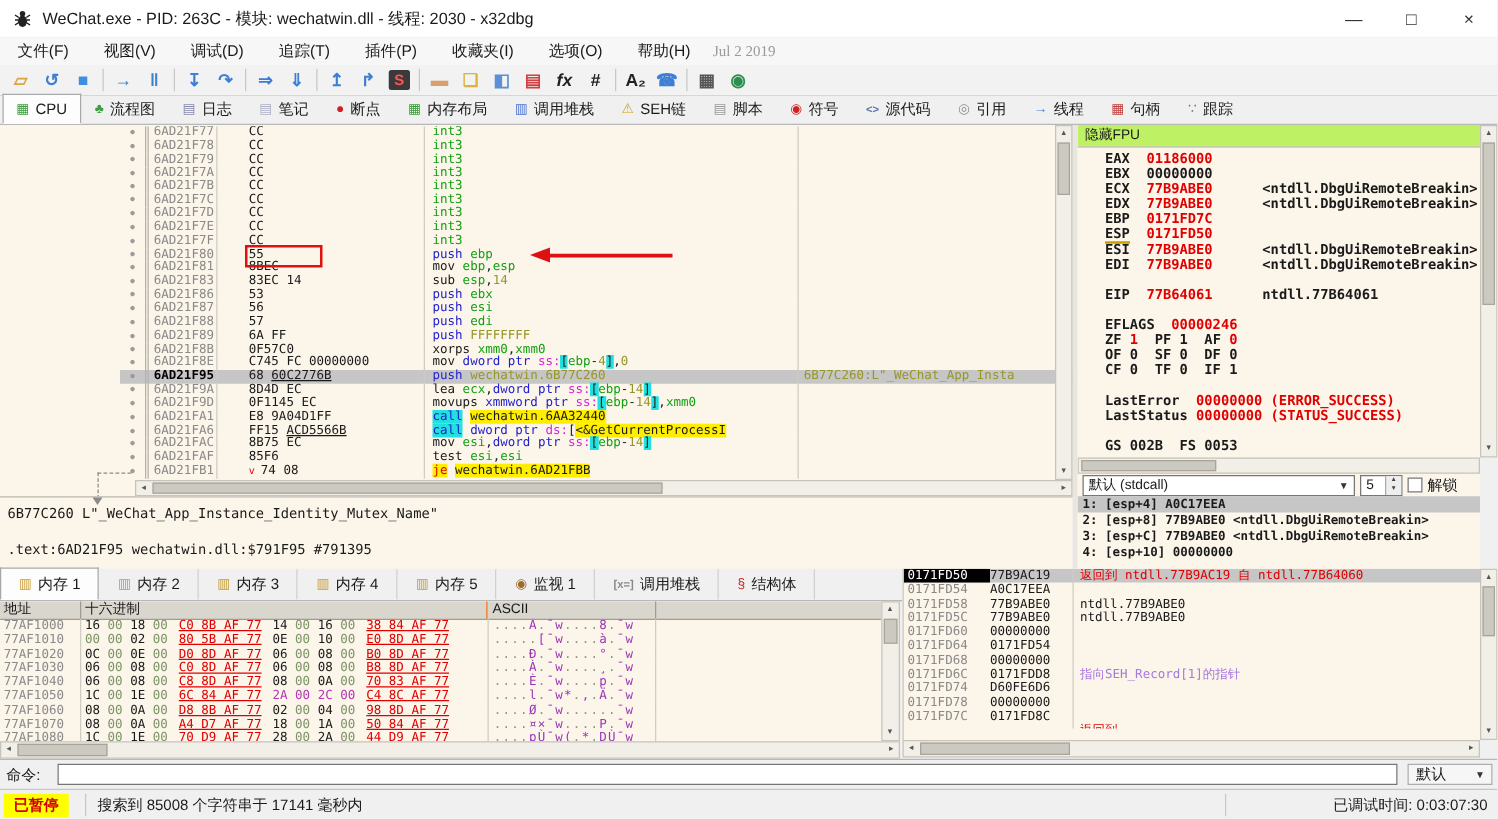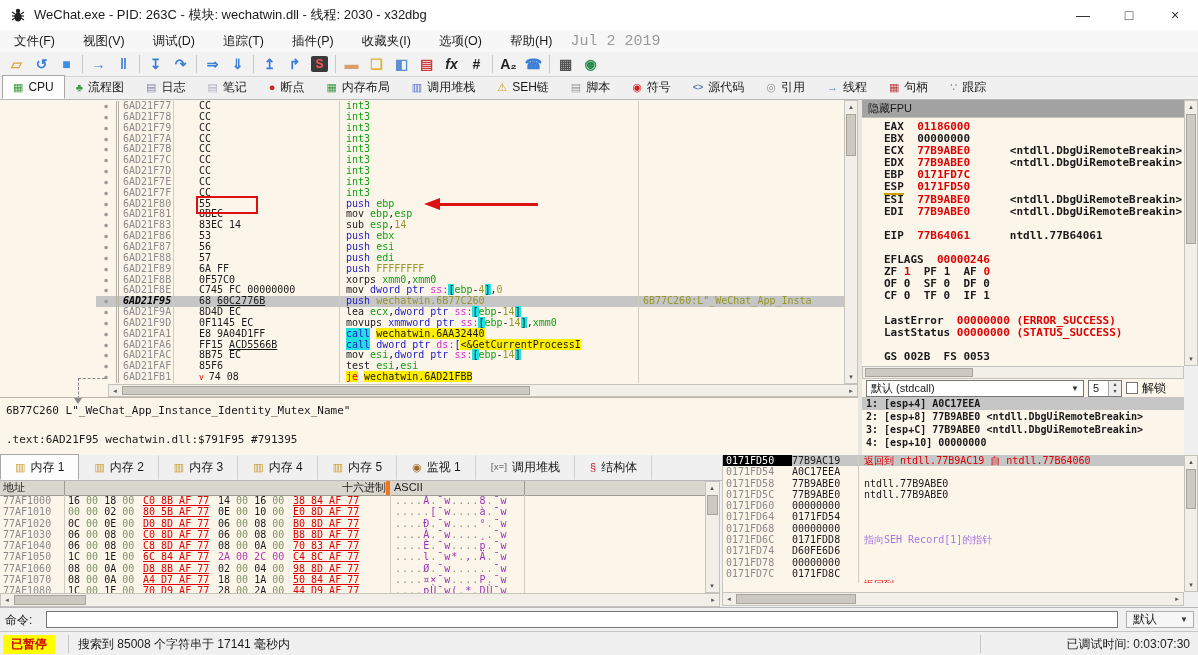--- a/index.html
+++ b/index.html
@@ -7,21 +7,21 @@
        font-family:"Liberation Sans",sans-serif;color:#1a1a1a;}
   .abs{position:absolute;}
   
   #titlebar{left:0;top:0;width:1198px;height:30px;background:#ffffff;border-bottom:1px solid #dcdcdc;}
   #appicon{position:absolute;left:10px;top:7px;}
   #titletext{position:absolute;left:34px;top:0;line-height:30px;font-size:13px;}
   .winctl{position:absolute;top:0;width:46px;height:30px;line-height:30px;text-align:center;font-size:14px;color:#333;}
   #btn-min{right:92px}#btn-max{right:46px}#btn-close{right:0}
   #menubar{left:0;top:30px;width:1198px;height:22px;background:#f7f7f7;white-space:nowrap;}
   .mitem{display:inline-block;padding:0 14px;line-height:22px;font-size:12.5px;}
-  #menudate{display:inline-block;margin-left:4px;line-height:22px;font-size:15px;color:#9a9a9a;font-family:Liberation Mono, monospace;}
+  #menudate{display:inline-block;margin-left:4px;line-height:22px;font-size:12px;color:#9a9a9a;font-family:Liberation Serif, serif;}
   #toolbar{left:0;top:52px;width:1198px;height:25px;background:#f2f2f2;border-bottom:1px solid #d6d6d6;
            display:flex;align-items:center;padding-left:4px;box-sizing:border-box;}
   .tbtn{width:25px;height:22px;display:flex;align-items:center;justify-content:center;font-size:14px;font-weight:bold;background:transparent;border:none;padding:0;}
   .tbtn .bg{display:inline-block;padding:0 4px;border-radius:2px;font-size:12px;line-height:16px;}
   .tsep{width:1px;height:18px;background:#c8c8c8;margin:0 3px;}
   #tabbar{left:0;top:77px;width:1198px;height:23px;background:#f0f0f0;border-bottom:1px solid #b8b8b8;display:flex;align-items:flex-end;padding-left:2px;box-sizing:border-box;}
   .tab{height:21px;display:flex;align-items:center;gap:5px;padding:0 10px;font-size:12px;border:1px solid transparent;}
   .tab.active{background:#fdfdfd;border:1px solid #a8a8a8;border-bottom-color:#fdfdfd;height:22px;}
   .tico{font-size:11px;line-height:11px;}
   .tico.txt{font-size:9px;font-weight:bold;}
@@ -30,21 +30,21 @@
   #disasm{left:0;top:100px;width:858px;height:297px;border-right:1px solid #c9c6bd;overflow:visible;}
   #drows{position:absolute;left:0;top:1px;width:858px;height:283px;overflow:hidden;}
   .drow{display:flex;height:10.85px;line-height:10.9px;font-family:"DejaVu Sans Mono",monospace;font-size:10px;white-space:pre;}
   .dgut{width:96px;flex:none;}
   .dbul{width:20px;flex:none;text-align:center;color:#9a9a9a;font-size:6px;}
   .daddr{flex:none;width:50px;padding-left:4px;border-left:3px double #b4b1a8;border-right:1px solid #cfccc3;color:#8a8a8a;}
   .dbytes{flex:none;width:140px;padding-left:25px;border-right:1px solid #cfccc3;}
   .dinstr{flex:none;width:292px;padding-left:6px;border-right:1px solid #cfccc3;}
   .dcmt{flex:1;padding-left:4px;overflow:hidden;}
   .drow.sel{background:linear-gradient(to right,transparent 96px,#c6c6c6 96px);}
-  .drow.sel .daddr{color:#000;font-weight:bold;font-style:italic;}
+  .drow.sel .daddr{color:#000;font-weight:bold;}
   .t-b{color:#2222cc}.t-g{color:#12a012}.t-n{color:#96962a}.t-sg{color:#d428d4}
   .t-cy{background:#20e0e0}.t-yl{background:#ffee00;color:#1a1a1a}
   .t-cb{color:#1c1ccc;background:#20e0e0}.t-jy{color:#e00000;background:#ffee00}
   .t-u{text-decoration:underline}.t-rj{color:#e00000;font-size:8px}
   .t-r{color:#e00000}.t-u2{border-bottom:2px solid #c8a000}
   
   #redbox{left:196px;top:96px;width:58px;height:14px;border:2px solid #e01010;z-index:6;}
   #arrowline{left:440px;top:102.5px;width:98px;height:3px;background:#dd1111;z-index:6;}
   #arrowhead{left:424px;top:98px;width:0;height:0;border-top:6px solid transparent;border-bottom:6px solid transparent;border-right:16px solid #dd1111;z-index:6;}
   #jd-h{left:78px;top:277.5px;width:27px;height:0;border-top:1px dashed #8a8a8a;}
@@ -53,21 +53,21 @@
   
   .sb{position:absolute;background:#f1efe8;border:1px solid #c6c3ba;box-sizing:border-box;z-index:5;}
   .sba{position:absolute;font-size:7px;color:#555;width:12px;height:12px;text-align:center;line-height:12px;}
   .sbt{position:absolute;background:#ccc9c0;border:1px solid #a8a49a;box-sizing:border-box;}
   .sbv .sbt{left:1px;right:1px;}
   .sbh .sbt{top:1px;bottom:1px;}
   .sbh .sba.rt{right:0;}
   
   #regdivider{left:858px;top:100px;width:4px;height:355px;background:#e8e6df;}
   #regpanel{left:862px;top:100px;width:322px;height:355px;overflow:hidden;}
-  #reghdr{height:17px;line-height:17px;background:#a3a3a3;border-bottom:1px solid #c6c3ba;font-size:11px;padding-left:6px;}
+  #reghdr{height:17px;line-height:17px;background:#bef264;border-bottom:1px solid #c6c3ba;font-size:11px;padding-left:6px;}
   #reglines{position:absolute;left:0;top:17px;width:322px;padding-top:4px;font-family:"DejaVu Sans Mono",monospace;font-size:11px;font-weight:600;white-space:pre;}
   .rline{height:12.1px;line-height:12.1px;padding-left:22px;}
   #convrow{position:absolute;left:0;top:279px;width:322px;height:18px;display:flex;align-items:center;gap:4px;padding-left:4px;box-sizing:border-box;}
   #convbox{width:218px;height:17px;background:#fff;border:1px solid #767676;font-size:11px;line-height:15px;padding:0 4px;box-sizing:border-box;position:relative;}
   #convbox .car{position:absolute;right:4px;top:0;font-size:8px;color:#333;line-height:15px;}
   #spin{width:34px;height:17px;background:#fff;border:1px solid #767676;box-sizing:border-box;position:relative;font-size:11px;line-height:15px;padding-left:4px;}
   #spin .ud{position:absolute;right:0;top:0;width:12px;height:15px;border-left:1px solid #aaa;font-size:6px;line-height:7px;text-align:center;color:#444;background:#eee;}
   #chk{width:12px;height:12px;background:#fff;border:1px solid #767676;box-sizing:border-box;}
   #chklabel{font-size:12px;}
   #argrows{position:absolute;left:0;top:297px;width:322px;font-family:"DejaVu Sans Mono",monospace;font-size:10px;font-weight:600;white-space:pre;}
@@ -78,21 +78,21 @@
   #infoline1{position:absolute;left:6px;top:6px;}
   #infoline2{position:absolute;left:6px;top:35px;}
   
   #btabs{left:0;top:455px;width:722px;height:26px;background:#f0f0f0;border-bottom:1px solid #b8b8b8;display:flex;align-items:flex-end;box-sizing:border-box;}
   .btab{height:23px;display:flex;align-items:center;gap:5px;padding:0 14px;font-size:12px;border:1px solid transparent;border-right:1px solid #d0d0d0;}
   .btab.active{background:#fdfdfd;border:1px solid #a8a8a8;border-bottom-color:#fdfdfd;height:24px;}
   
   #dump{left:0;top:481px;width:705px;height:112px;overflow:hidden;}
   #dumphdr{display:flex;height:14px;background:#d9d6cd;border-bottom:1px solid #9f9c94;font-size:11px;line-height:13px;}
   #dumphdr .h1{width:65px;padding-left:3px;border-right:1px solid #9f9c94;box-sizing:border-box;}
-  #dumphdr .h2{width:325px;padding-left:3px;border-right:4px solid #f97316;box-sizing:border-box;text-align:right;}
+  #dumphdr .h2{width:325px;padding-left:3px;border-right:1px solid #f97316;box-sizing:border-box;}
   #dumphdr .h3{width:135px;padding-left:4px;border-right:1px solid #9f9c94;box-sizing:border-box;}
   #mrows{position:absolute;left:0;top:14px;width:705px;height:98px;overflow:hidden;}
   .mrow{display:flex;height:11.3px;line-height:11.3px;font-family:"DejaVu Sans Mono",monospace;font-size:10px;white-space:pre;}
   .maddr{width:65px;flex:none;padding-left:3px;color:#8a8a8a;border-right:1px solid #cfccc3;box-sizing:border-box;}
   .mhex{width:325px;flex:none;padding-left:3px;box-sizing:border-box;}
   .mgrp{display:inline-block;width:67px;margin-right:8px;}
   .g-ptr{color:#e00000;text-decoration:underline;}
   .g-mag{color:#b23ab2;}
   .bz{color:#7d9467;}
   .masc{width:135px;flex:none;border-left:1px solid #cfccc3;border-right:1px solid #cfccc3;padding-left:4px;box-sizing:border-box;letter-spacing:1px;}

